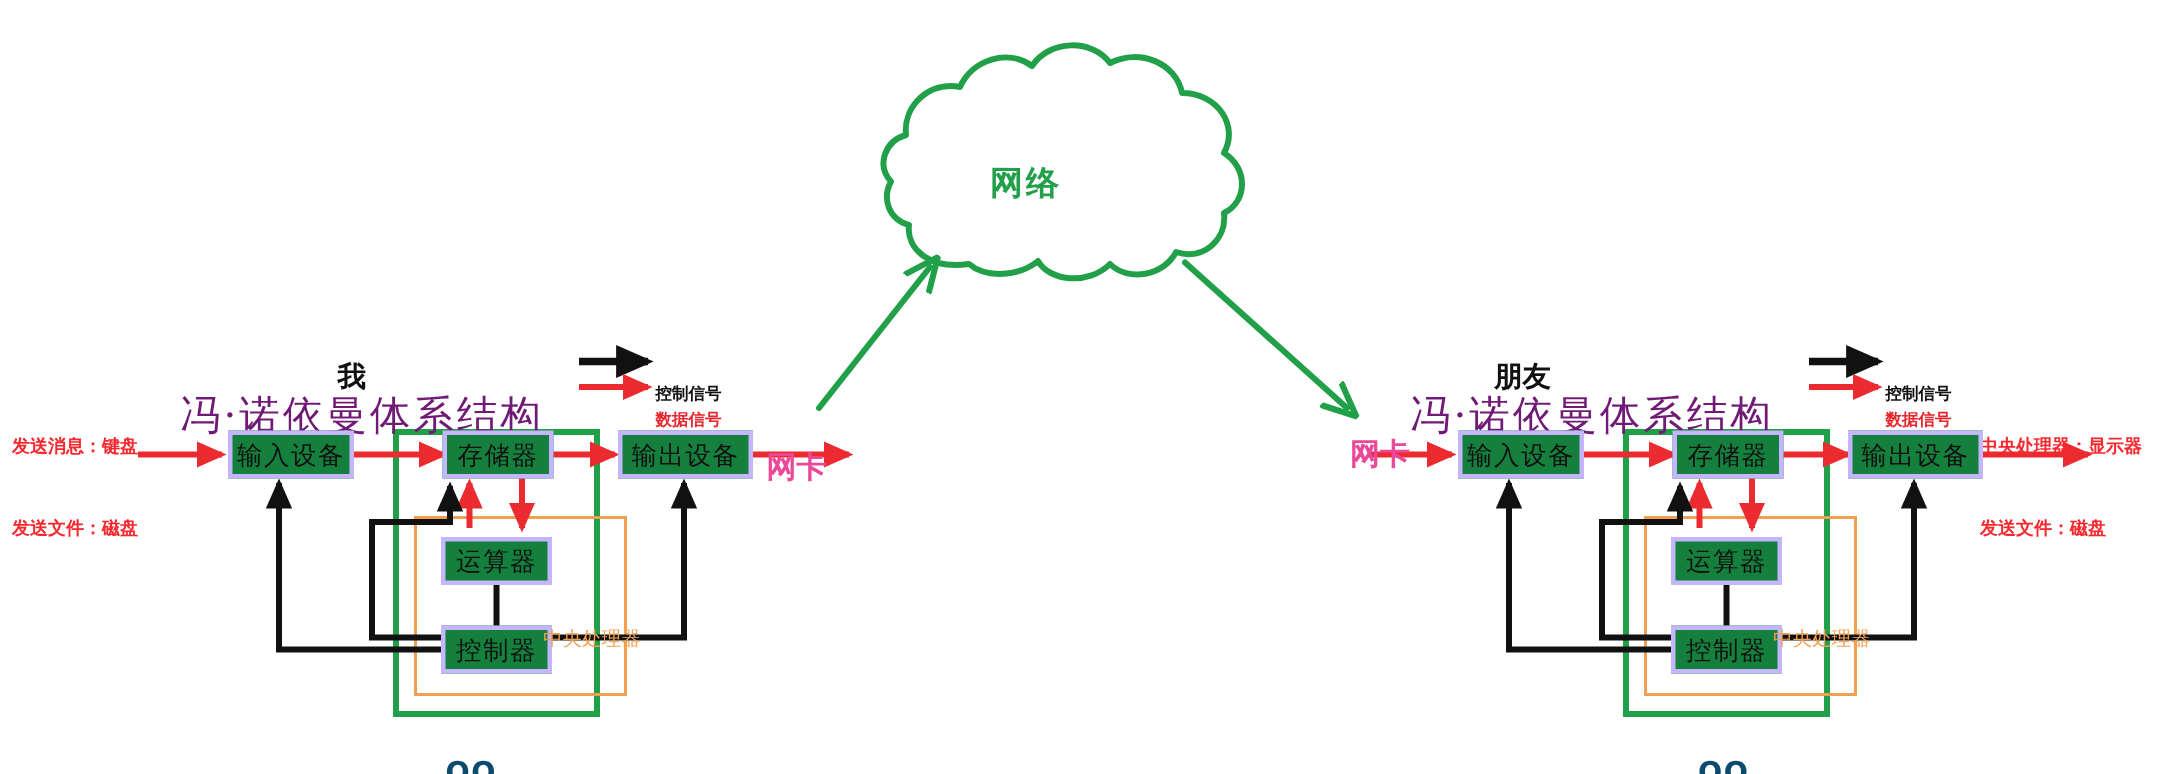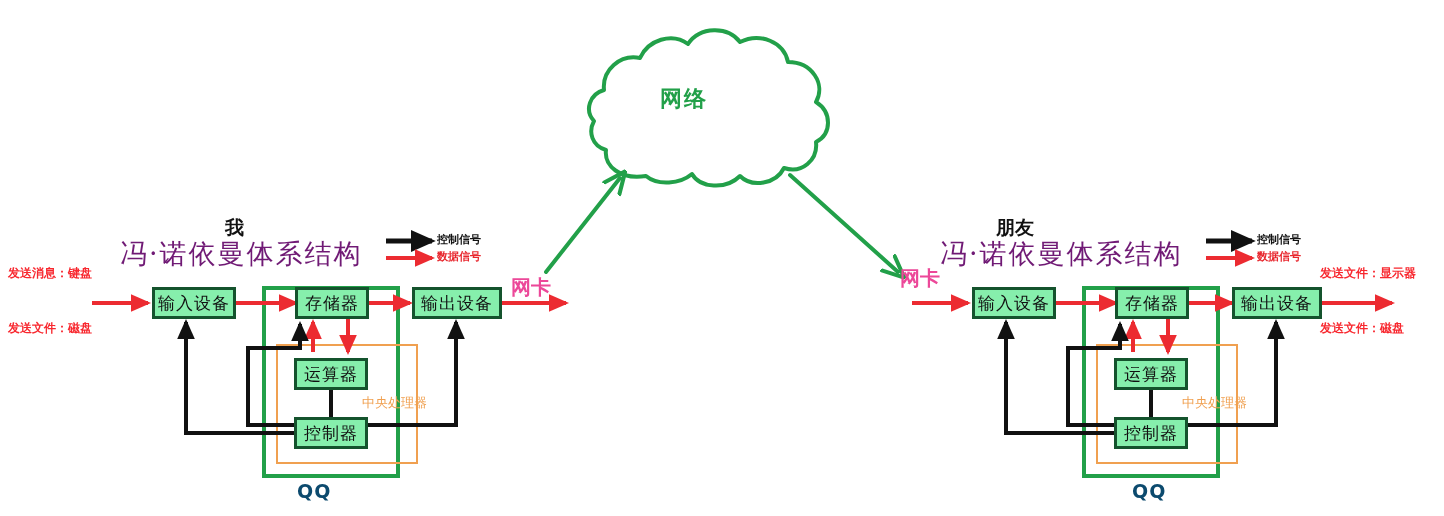--- a/index.html
+++ b/index.html
@@ -1,43 +1,43 @@
 <!DOCTYPE html>
 <html><head>
 <meta charset="utf-8">
 <style>
   html,body{margin:0;padding:0;background:#ffffff;}
   body{width:1444px;height:516px;position:relative;overflow:hidden;
        font-family:"Liberation Sans","DejaVu Sans",sans-serif;}
   #stage{position:absolute;inset:0;width:1444px;height:516px;}
   svg#canvas{position:absolute;left:0;top:0;width:1444px;height:516px;}
-  .lbl{position:absolute;white-space:nowrap;line-height:1;}
+  .lbl{position:absolute;white-space:nowrap;line-height:1;margin-top:24px;}
 
   
   .boxlbl{font-family:"DejaVu Serif","Liberation Serif",serif;
           font-size:17px;color:#111;letter-spacing:1px;
           display:flex;align-items:center;justify-content:center;
           width:100%;height:100%;}
   .boxwrap{position:absolute;box-sizing:border-box;
-           border:3px solid #14532d;background:#86efac;}
+           border:3px solid #c4b5fd;background:#15803d;}
 
   .person-title{font-weight:bold;font-size:19px;color:#111;
                 font-family:"DejaVu Sans","Liberation Sans",sans-serif;}
   .arch-title{font-family:"DejaVu Serif","Liberation Serif",serif;
               font-size:27px;color:#701a75;letter-spacing:2px;}
   .legend-txt{font-family:Liberation Mono, monospace;
               font-size:11px;font-weight:bold;}
   .legend-ctrl{color:#111;}
   .legend-data{color:#e8262d;}
   .redlbl{color:#f8282f;font-weight:bold;font-size:12px;
           font-family:"DejaVu Sans","Liberation Sans",sans-serif;}
   .nic{color:#ec4899;font-weight:bold;font-size:20px;
        font-family:"DejaVu Sans","Liberation Sans",sans-serif;}
   .cpu-lbl{color:#f0a050;font-size:13px;
-           font-family:Liberation Serif, serif;padding-left:20px;}
+           font-family:Liberation Mono, monospace;padding-left:20px;}
   .qq{color:#0c4a6e;font-weight:bold;font-size:19px;letter-spacing:1px;
       font-family:"DejaVu Sans","Liberation Sans",sans-serif;}
   .cloud-txt{color:#22a049;font-weight:bold;font-size:22px;letter-spacing:2px;
              font-family:"DejaVu Sans","Liberation Sans",sans-serif;}
 </style>
 </head>
 <body>
 
 <div id="stage">
 
@@ -154,21 +154,21 @@
   <div class="lbl qq" style="left:297px;top:482px;">QQ</div>
 
   <div class="lbl person-title" style="left:996px;top:218px;">朋友</div>
   <div class="lbl arch-title" style="left:940px;top:240px;">冯·诺依曼体系结构</div>
 
   <div class="lbl legend-txt legend-ctrl" style="left:1257px;top:235px;">控制信号</div>
   <div class="lbl legend-txt legend-data" style="left:1257px;top:252px;">数据信号</div>
 
   <div class="lbl nic" style="left:900px;top:268px;">网卡</div>
 
-  <div class="lbl redlbl" style="left:1320px;top:267px;">发送文件：显示器</div>
+  <div class="lbl redlbl" style="left:1320px;top:267px;">中央处理器：显示器</div>
   <div class="lbl redlbl" style="left:1320px;top:322px;">发送文件：磁盘</div>
 
   <div class="boxwrap" style="left:972px;top:287px;width:84px;height:32px;">
     <span class="boxlbl">输入设备</span>
   </div>
   <div class="boxwrap" style="left:1115px;top:287px;width:74px;height:32px;">
     <span class="boxlbl">存储器</span>
   </div>
   <div class="boxwrap" style="left:1232px;top:287px;width:90px;height:32px;">
     <span class="boxlbl">输出设备</span>

